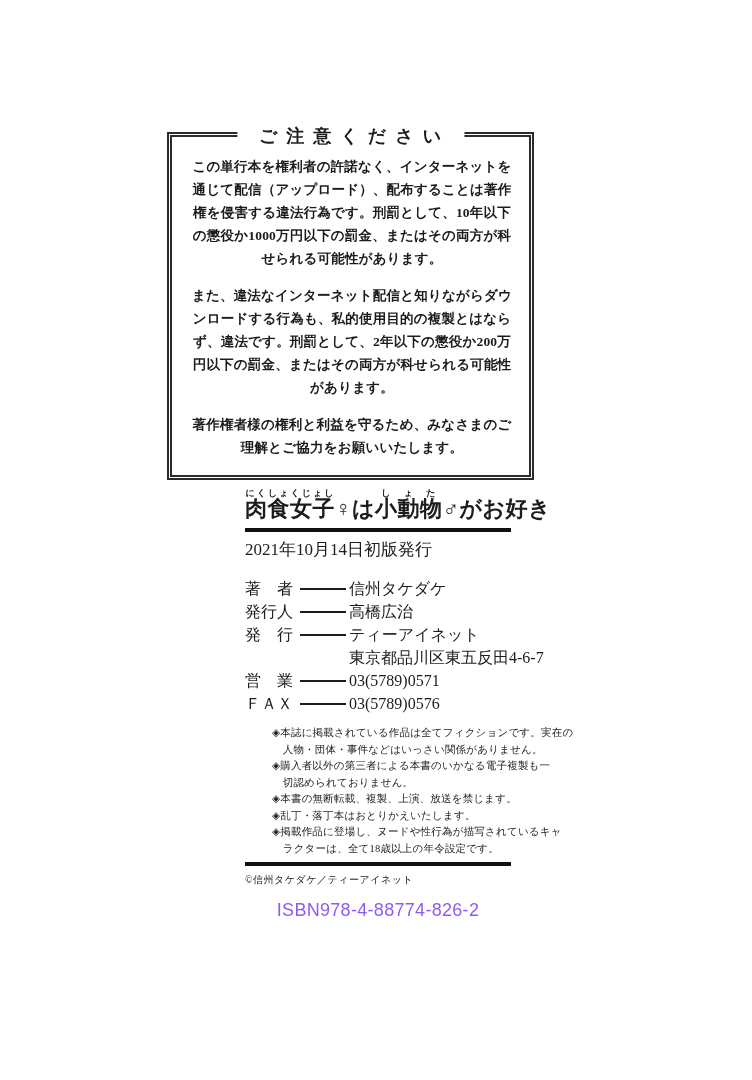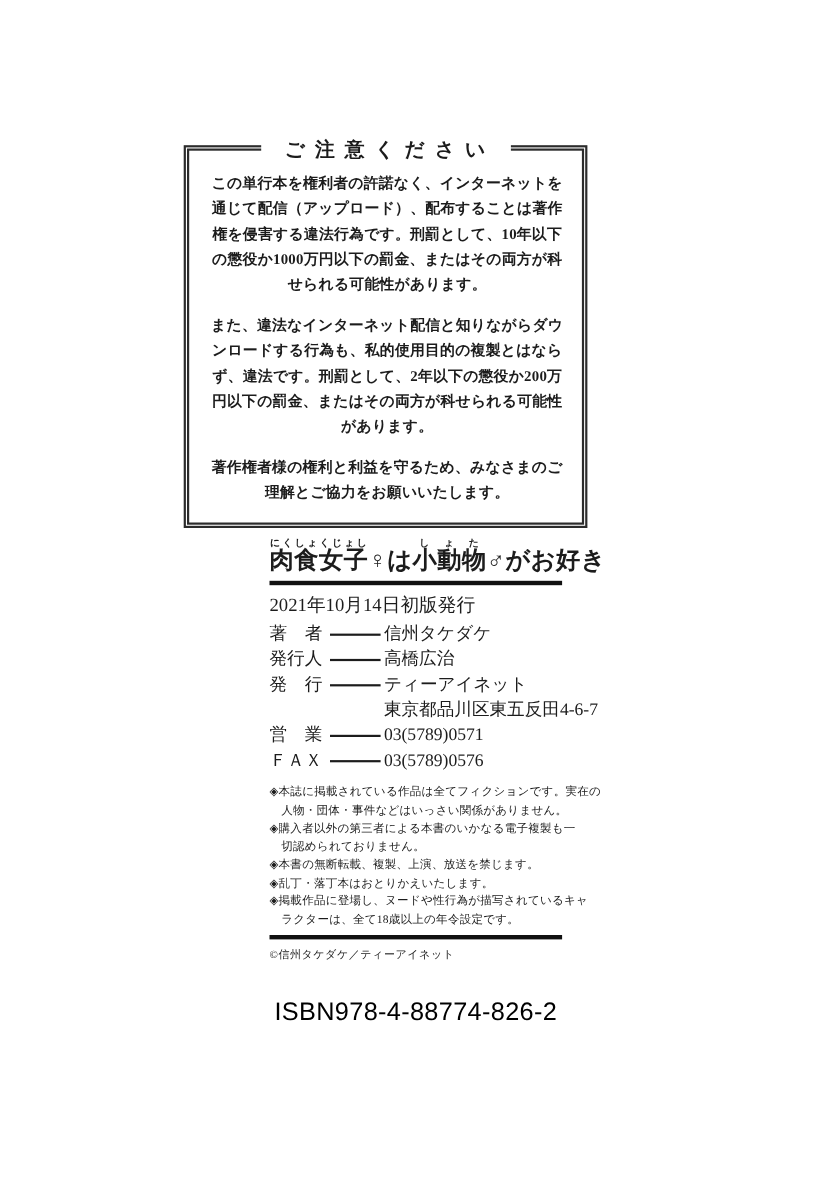--- a/index.html
+++ b/index.html
@@ -74,21 +74,21 @@
     width: 266px;
     height: 4px;
     background: #111111;
   }
   .rule-1 { margin-top: 7px; }
   .edition {
     font-size: 17px;
     margin-top: 6px;
     white-space: nowrap;
   }
-  .pub-rows { margin-top: 4px; }
+  .pub-rows { margin-top: 16px; }
   .pub-row {
     font-size: 16px;
     line-height: 23px;
     white-space: nowrap;
     display: flex;
     align-items: center;
   }
   .pub-label {
     display: inline-block;
     width: 52px;
@@ -104,34 +104,34 @@
   }
   .pub-row.no-label .dash { visibility: hidden; }
   .pub-value { display: inline-block; }
 
   .notices {
     margin-top: 10px;
     font-size: 10.5px;
     line-height: 16.5px;
     letter-spacing: 0.2px;
   }
-  .notice-line { white-space: nowrap; }
+  .notice-line { white-space: nowrap; margin-left: 27px; }
 
   .rule-2 { margin-top: 5px; }
   .copyright {
     margin-top: 7px;
     font-size: 10px;
     white-space: nowrap;
     letter-spacing: 0.5px;
   }
   .isbn {
-    margin-top: 31px;
+    margin-top: 13px;
     font-family: "Liberation Sans", "DejaVu Sans", sans-serif;
-    font-size: 23px;
-    color: #000000;
+    font-size: 18px;
+    color: #8b5cf6;
     text-align: center;
     letter-spacing: 0.3px;
     white-space: nowrap;
   }
 </style>
 </head>
 <body>
 
 <div class="page">
 

